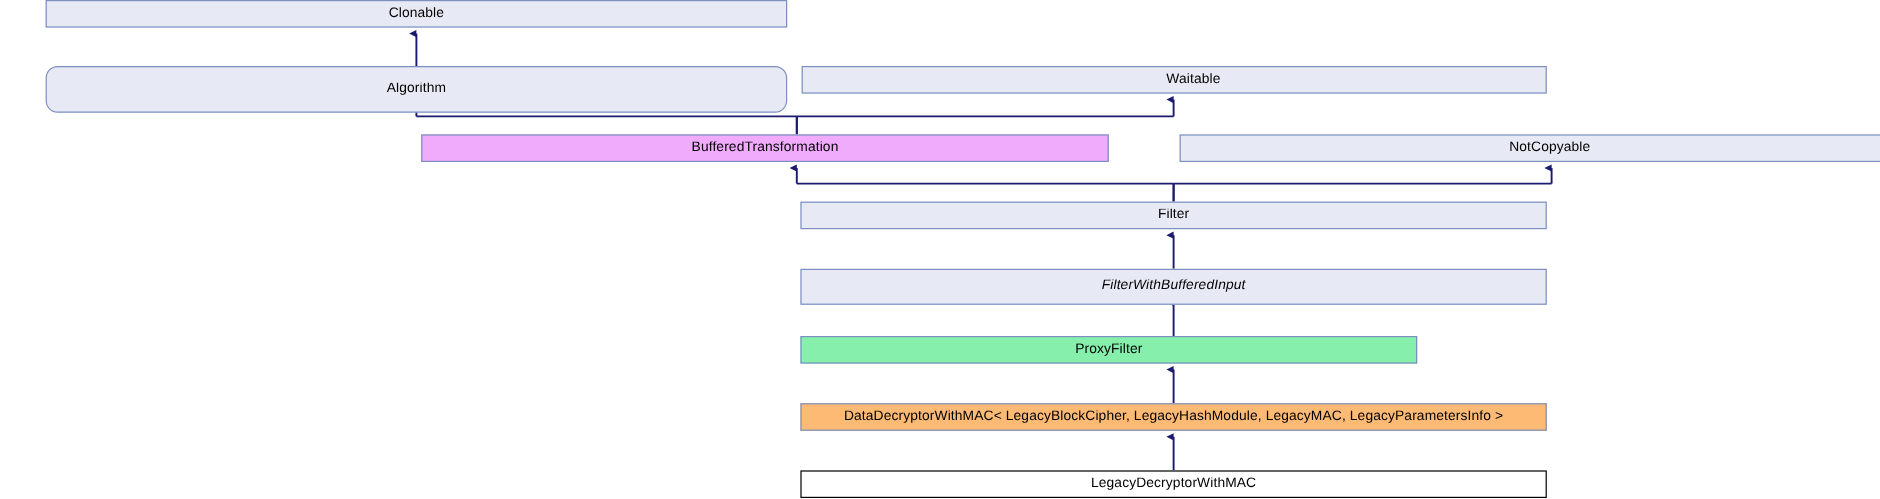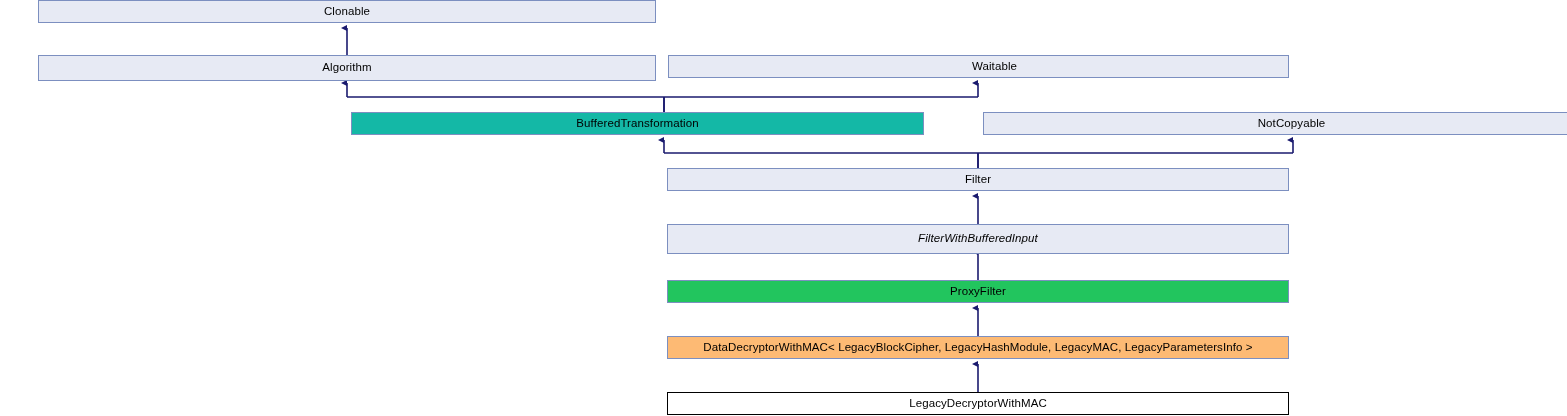--- a/index.html
+++ b/index.html
@@ -37,39 +37,39 @@
       <line x1="942" y1="153" x2="1257" y2="153" stroke="#1a1a6e" stroke-width="1.6"></line>
       <line x1="1257" y1="153" x2="1257" y2="140" stroke="#1a1a6e" stroke-width="1.6" marker-end="url(#uparrow)"></line>
       <line x1="942" y1="224" x2="942" y2="196" stroke="#1a1a6e" stroke-width="1.6" marker-end="url(#uparrow)"></line>
       <line x1="942" y1="280" x2="942" y2="252" stroke="#1a1a6e" stroke-width="1.6" marker-end="url(#uparrow)"></line>
       <line x1="942" y1="336" x2="942" y2="308" stroke="#1a1a6e" stroke-width="1.6" marker-end="url(#uparrow)"></line>
       <line x1="942" y1="392" x2="942" y2="364" stroke="#1a1a6e" stroke-width="1.6" marker-end="url(#uparrow)"></line>
     </svg>
 <div class="node" style="left: 2px; top: 0px; width: 618px; height: 23px; background: rgb(231, 234, 244); border-color: rgb(124, 143, 192);">
       <span class="lbl">Clonable</span>
     </div>
-    <div class="node" style="left: 2px; top: 55px; width: 618px; height: 26px; background: rgb(231, 234, 244); border-color: rgb(124, 143, 192);">
+    <div class="node" style="left: 2px; top: 55px; width: 618px; height: 39px; background: rgb(231, 234, 244); border-color: rgb(124, 143, 192); border-radius: 10px;">
       <span class="lbl">Algorithm</span>
     </div>
     <div class="node" style="left: 632px; top: 55px; width: 621px; height: 23px; background: rgb(231, 234, 244); border-color: rgb(124, 143, 192); padding-left: 32px;">
       <span class="lbl">Waitable</span>
     </div>
-    <div class="node" style="left: 315px; top: 112px; width: 573px; height: 23px; background: #14b8a6; border-color: rgb(124, 143, 192);">
+    <div class="node" style="left: 315px; top: 112px; width: 573px; height: 23px; background: #f0abfc; border-color: rgb(124, 143, 192);">
       <span class="lbl">BufferedTransformation</span>
     </div>
     <div class="node" style="left: 947px; top: 112px; width: 617px; height: 23px; background: rgb(231, 234, 244); border-color: rgb(124, 143, 192);">
       <span class="lbl">NotCopyable</span>
     </div>
     <div class="node" style="left: 631px; top: 168px; width: 622px; height: 23px; background: rgb(231, 234, 244); border-color: rgb(124, 143, 192); text-align: center;">
       <span class="lbl">Filter</span>
     </div>
     <div class="node" style="left: 631px; top: 224px; width: 622px; height: 30px; background: rgb(231, 234, 244); border-color: rgb(124, 143, 192); font-style: italic;">
       <span class="lbl">FilterWithBufferedInput</span>
     </div>
-    <div class="node" style="left: 631px; top: 280px; width: 622px; height: 23px; background: #22c55e; border-color: rgb(124, 143, 192);">
+    <div class="node" style="left: 631px; top: 280px; width: 514px; height: 23px; background: #86efac; border-color: rgb(124, 143, 192);">
       <span class="lbl">ProxyFilter</span>
     </div>
     <div class="node" style="left: 631px; top: 336px; width: 622px; height: 23px; background: #fdba74; border-color: rgb(124, 143, 192);">
       <span class="lbl">DataDecryptorWithMAC&lt; LegacyBlockCipher, LegacyHashModule, LegacyMAC, LegacyParametersInfo &gt;</span>
     </div>
     <div class="node leaf" style="left: 631px; top: 392px; width: 622px; height: 23px; background: rgb(255, 255, 255); border-color: rgb(0, 0, 0);">
       <span class="lbl">LegacyDecryptorWithMAC</span>
     </div>
   </div>
 

